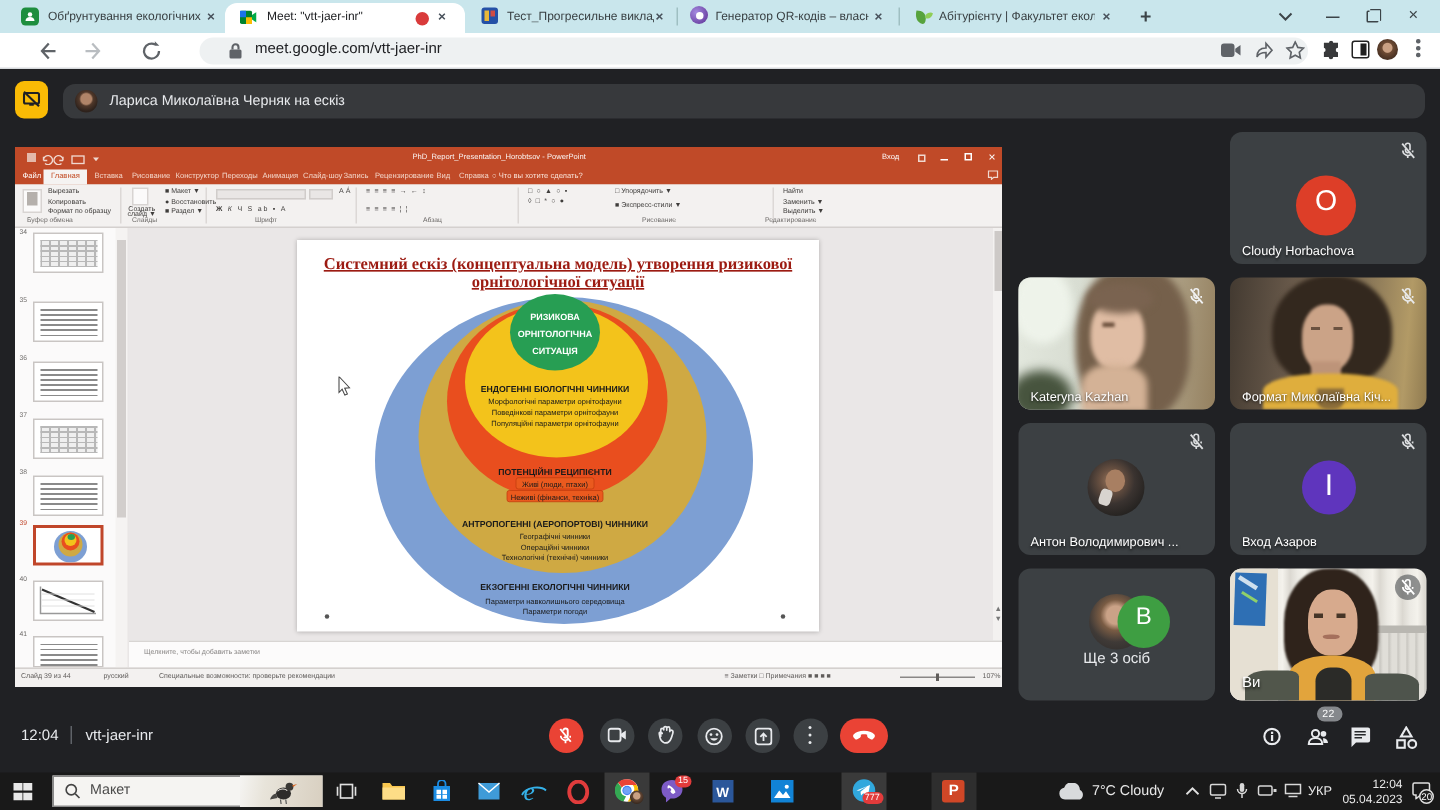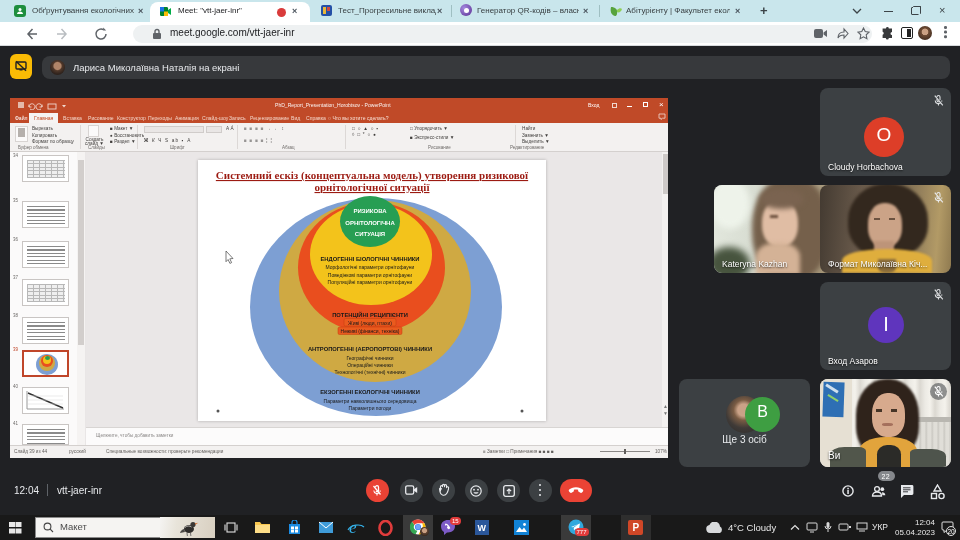--- a/index.html
+++ b/index.html
@@ -137,36 +137,36 @@
   <div id="meet">
 
     <div class="abs" style="left:10px;top:8px;width:22px;height:25px;border-radius:6px;background:#fabb05"></div>
     <svg class="abs" style="left:15px;top:14px" width="12" height="12" viewBox="0 0 12 12">
         <rect x="1" y="2" width="10" height="7" rx="1" fill="none" stroke="#202124" stroke-width="1.4"></rect>
         <path d="M4.5 9v1.5h3V9" fill="#202124"></path>
         <path d="M1 1.2l10 9.6" stroke="#202124" stroke-width="1.4"></path>
       </svg>
     <div class="abs" style="left:42px;top:10px;width:908px;height:23px;border-radius:8px;background:#37393c"></div>
     <div class="abs" style="left:50px;top:14px;width:15px;height:15px;border-radius:50%;background:radial-gradient(circle at 50% 40%,#b08468 30%,#50382a 40%,#2e221c 70%)"></div>
-    <span class="abs" style="left:73px;top:15.5px;font-size:9.5px;color:#e8eaed">Лариса Миколаївна Наталія на екрані</span>
+    <span class="abs" style="left:73px;top:15.5px;font-size:9.5px;color:#e8eaed">Лариса Миколаївна Черняк на ескіз</span>
 
 
     <div class="tile" id="t2" style="left:820px;top:42px">
       <div class="abs" style="left:44px;top:29px;width:40px;height:40px;border-radius:50%;background:#dd3e28"></div>
       <span class="abs" style="left:0;top:36px;width:128px;text-align:center;font-size:19px;color:#fff">O</span>
       <svg class="micoff" viewBox="0 0 13 13">
           <path d="M5 3a1.5 1.5 0 0 1 3 0v3.1M5 5.1v1.2a1.5 1.5 0 0 0 2.5 1.1" fill="none" stroke="#dcdee0" stroke-width="1.1"></path>
           <path d="M3.2 6.4a3.3 3.3 0 0 0 5.6 2.3M9.8 6.4a3.3 3.3 0 0 1-.2 1.2" fill="none" stroke="#dcdee0" stroke-width="1.1"></path>
           <path d="M6.5 9.7v1.7" stroke="#dcdee0" stroke-width="1.1"></path>
           <path d="M2.8 1.7l8 9.6" stroke="#dcdee0" stroke-width="1.2"></path>
         </svg>
       <div class="tname">Cloudy Horbachova</div>
     </div>
 
-    <div class="tile" id="t3" style="left:714px;top:139px;background:linear-gradient(95deg,#e3e8de 0%,#d8ddd2 30%,#bdb49c 60%,#94805f 100%)">
+    <div class="tile" id="t3" style="left:679px;top:139px;background:linear-gradient(95deg,#e3e8de 0%,#d8ddd2 30%,#bdb49c 60%,#94805f 100%)">
       <div class="abs" style="left:38px;top:-8px;width:76px;height:104px;border-radius:46% 42% 42% 46%;background:#75604b;filter:blur(2.5px)"></div>
       <div class="abs" style="left:48px;top:14px;width:36px;height:48px;border-radius:48% 48% 44% 44%;background:#e0bda4;filter:blur(1.5px)"></div>
       <div class="abs" style="left:46px;top:4px;width:44px;height:20px;border-radius:50%;background:#7a6350;filter:blur(2.5px)"></div>
       <div class="abs" style="left:56px;top:30px;width:8px;height:3px;background:#6b4f3c;filter:blur(1px)"></div>
       <div class="abs" style="left:42px;top:58px;width:44px;height:32px;border-radius:42% 42% 0 0;background:#d4b296;filter:blur(2px)"></div>
       <div class="abs" style="left:-6px;top:62px;width:42px;height:34px;border-radius:50%;background:#47543e;filter:blur(3.5px)"></div>
       <div class="abs" style="left:-4px;top:-6px;width:40px;height:50px;border-radius:50%;background:#eef3ea;filter:blur(3px)"></div>
       <svg class="micoff" viewBox="0 0 13 13">
           <path d="M5 3a1.5 1.5 0 0 1 3 0v3.1M5 5.1v1.2a1.5 1.5 0 0 0 2.5 1.1" fill="none" stroke="#f0f1f2" stroke-width="1.1"></path>
           <path d="M3.2 6.4a3.3 3.3 0 0 0 5.6 2.3M9.8 6.4a3.3 3.3 0 0 1-.2 1.2" fill="none" stroke="#f0f1f2" stroke-width="1.1"></path>
@@ -185,20 +185,32 @@
       <div class="abs" style="left:58px;top:74px;width:18px;height:14px;border-radius:0 0 40% 40%;background:#8a6c3a;filter:blur(1px)"></div>
       <svg class="micoff" viewBox="0 0 13 13">
           <path d="M5 3a1.5 1.5 0 0 1 3 0v3.1M5 5.1v1.2a1.5 1.5 0 0 0 2.5 1.1" fill="none" stroke="#e8e9ea" stroke-width="1.1"></path>
           <path d="M3.2 6.4a3.3 3.3 0 0 0 5.6 2.3M9.8 6.4a3.3 3.3 0 0 1-.2 1.2" fill="none" stroke="#e8e9ea" stroke-width="1.1"></path>
           <path d="M6.5 9.7v1.7" stroke="#e8e9ea" stroke-width="1.1"></path>
           <path d="M2.8 1.7l8 9.6" stroke="#e8e9ea" stroke-width="1.2"></path>
         </svg>
       <div class="tname">Формат Миколаївна Кіч...</div>
     </div>
 
+    <div class="tile" id="t5" style="left:679px;top:236px">
+      <div class="abs" style="left:46px;top:24px;width:38px;height:38px;border-radius:50%;background:radial-gradient(circle at 42% 38%,#9b785f 0%,#6b5242 22%,#3a3330 48%,#23211f 78%,#191817 100%)"></div>
+      <div class="abs" style="left:58px;top:31px;width:13px;height:15px;border-radius:48%;background:#a87f62"></div>
+      <div class="abs" style="left:54px;top:44px;width:8px;height:11px;border-radius:30%;background:#d8d4cf;transform:rotate(18deg)"></div>
+      <svg class="micoff" viewBox="0 0 13 13">
+          <path d="M5 3a1.5 1.5 0 0 1 3 0v3.1M5 5.1v1.2a1.5 1.5 0 0 0 2.5 1.1" fill="none" stroke="#dcdee0" stroke-width="1.1"></path>
+          <path d="M3.2 6.4a3.3 3.3 0 0 0 5.6 2.3M9.8 6.4a3.3 3.3 0 0 1-.2 1.2" fill="none" stroke="#dcdee0" stroke-width="1.1"></path>
+          <path d="M6.5 9.7v1.7" stroke="#dcdee0" stroke-width="1.1"></path>
+          <path d="M2.8 1.7l8 9.6" stroke="#dcdee0" stroke-width="1.2"></path>
+        </svg>
+      <div class="tname">Антон Володимирович ...</div>
+    </div>
 
     <div class="tile" id="t6" style="left:820px;top:236px">
       <div class="abs" style="left:48px;top:25px;width:36px;height:36px;border-radius:50%;background:#5f35bd"></div>
       <span class="abs" style="left:0;top:31px;width:132px;text-align:center;font-size:20px;color:#fff">I</span>
       <svg class="micoff" viewBox="0 0 13 13">
           <path d="M5 3a1.5 1.5 0 0 1 3 0v3.1M5 5.1v1.2a1.5 1.5 0 0 0 2.5 1.1" fill="none" stroke="#dcdee0" stroke-width="1.1"></path>
           <path d="M3.2 6.4a3.3 3.3 0 0 0 5.6 2.3M9.8 6.4a3.3 3.3 0 0 1-.2 1.2" fill="none" stroke="#dcdee0" stroke-width="1.1"></path>
           <path d="M6.5 9.7v1.7" stroke="#dcdee0" stroke-width="1.1"></path>
           <path d="M2.8 1.7l8 9.6" stroke="#dcdee0" stroke-width="1.2"></path>
         </svg>
@@ -556,21 +568,21 @@
     <div class="abs" style="left:575px;top:13px;width:14px;height:8px;border-radius:4px;background:#e23b3b"></div>
     <span class="abs" style="left:576.5px;top:14px;font-size:6px;color:#fff">777</span>
 
     <div class="abs" style="left:621px;top:0;width:30px;height:25px;background:#2e2e2e"></div>
     <div class="abs" style="left:628px;top:5px;width:15px;height:15px;border-radius:2px;background:#d04727"></div>
     <span class="abs" style="left:632.5px;top:7px;font-size:10px;font-weight:bold;color:#fff">P</span>
 
     <svg class="abs" style="left:705px;top:7px" width="20" height="12" viewBox="0 0 20 12">
         <path d="M5 11a4 4 0 0 1-.6-7.9A5.5 5.5 0 0 1 15 4.6 3.6 3.6 0 0 1 15 11z" fill="#d8dadc"></path>
       </svg>
-    <span class="abs" style="left:728px;top:7px;font-size:9.5px;color:#e8e8e8">4°C Cloudy</span>
+    <span class="abs" style="left:728px;top:7px;font-size:9.5px;color:#e8e8e8">7°C Cloudy</span>
     <svg class="abs" style="left:790px;top:9px" width="10" height="7" viewBox="0 0 10 7">
         <path d="M1 5.5L5 1.5 9 5.5" stroke="#e0e0e0" stroke-width="1.2" fill="none"></path>
       </svg>
     <svg class="abs" style="left:806px;top:7px" width="12" height="11" viewBox="0 0 12 11">
         <rect x="1" y="1" width="10" height="7" rx="1" fill="none" stroke="#d8d8d8" stroke-width="1"></rect>
         <path d="M4 10h4" stroke="#d8d8d8" stroke-width="1"></path>
       </svg>
     <svg class="abs" style="left:824px;top:6px" width="8" height="12" viewBox="0 0 8 12">
         <rect x="2.5" y="1" width="3" height="6" rx="1.5" fill="#d8d8d8"></rect>
         <path d="M1 5a3 3 0 0 0 6 0M4 8.5V11" stroke="#d8d8d8" stroke-width="1" fill="none"></path>

